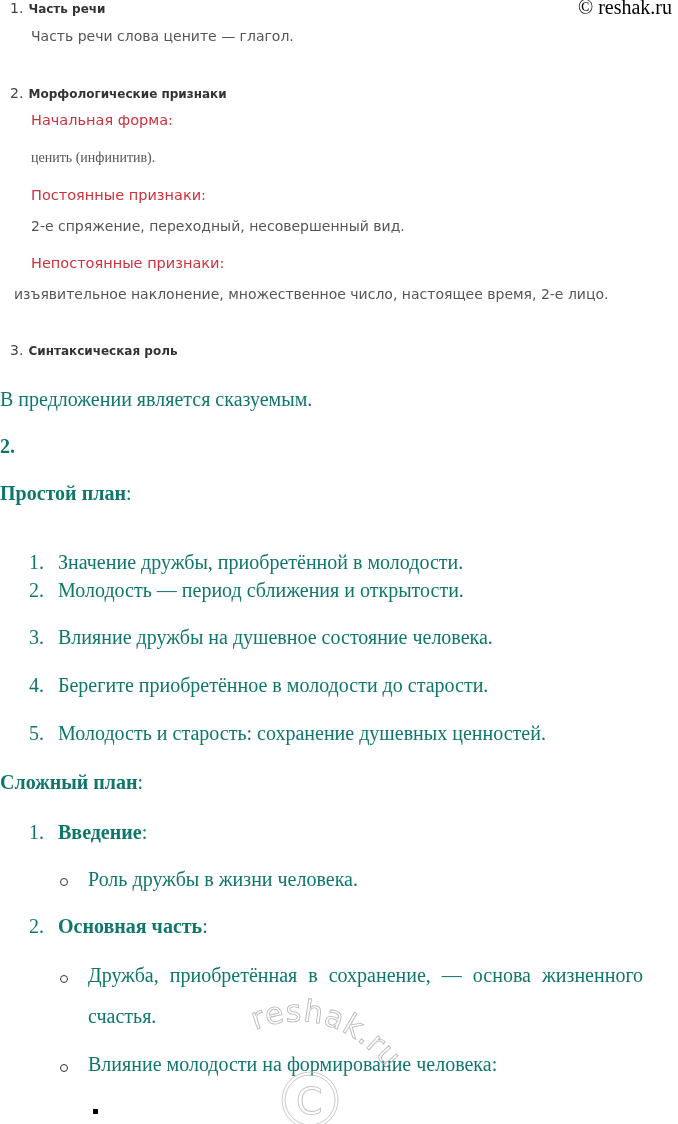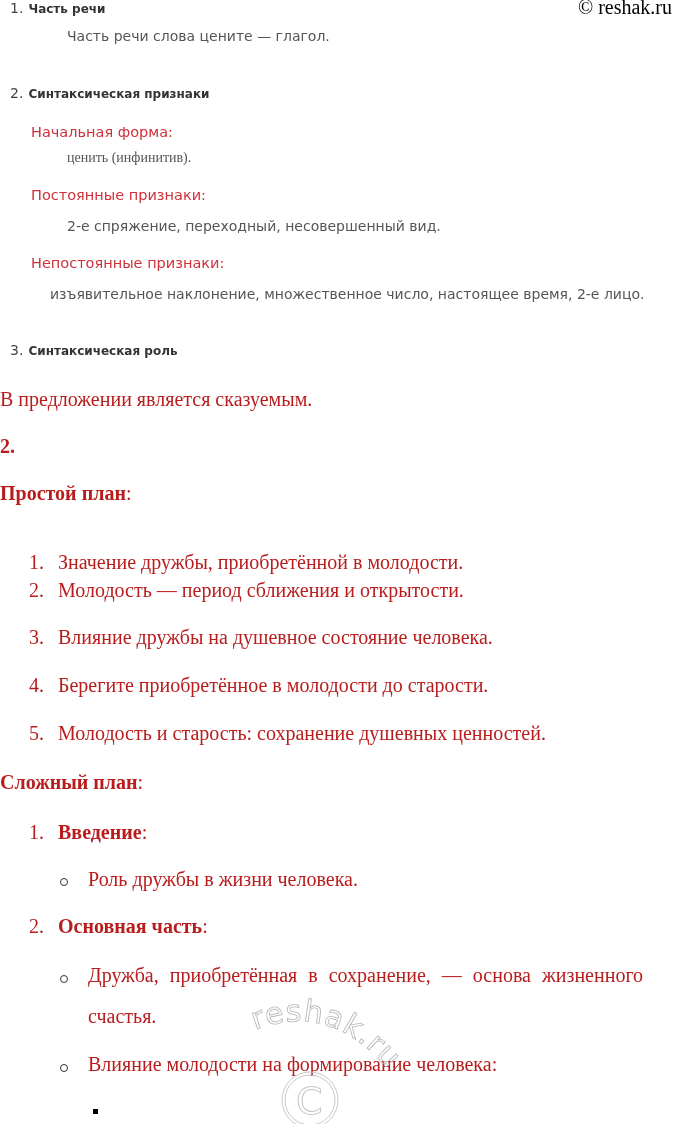--- a/index.html
+++ b/index.html
@@ -6,27 +6,27 @@
   body { width: 678px; height: 1124px; position: relative; overflow: hidden; }
 
   .sans { font-family: "DejaVu Sans", "Liberation Sans", sans-serif; }
   .serif { font-family: "Liberation Serif", "DejaVu Serif", serif; }
 
   .abs { position: absolute; white-space: nowrap; }
 
   
   .sec-num { font-size: 14px; color: #444; }
   .sec-title { font-size: 12px; font-weight: bold; color: #333; }
-  .gray-text { font-size: 14px; color: #555; margin-left: 36px; }
+  .gray-text { font-size: 14px; color: #555; }
   .red-label { font-size: 14.5px; color: #d0303a; }
 
   .copyright { font-size: 20px; color: #000; }
 
   
-  .serif-text { font-size: 20px; color: #b91c1c; }
+  .serif-text { font-size: 20px; color: #0f766e; }
   .bold { font-weight: bold; }
 
   .bullet-circle {
     position: absolute; width: 6px; height: 6px; border: 1px solid #333;
     border-radius: 50%;
   }
   .bullet-square {
     position: absolute; width: 5px; height: 5px; background: #000;
   }
 
@@ -41,24 +41,24 @@
 <div class="abs serif copyright" style="right:6px; top:-4px;">© reshak.ru</div>
 
 <div class="abs sans" style="left:10px; top:-2px;">
   <span class="sec-num">1.</span>
   <span class="sec-title">Часть речи</span>
 </div>
 <div class="abs sans gray-text" style="left:31px; top:28px;">Часть речи слова цените — глагол.</div>
 
 <div class="abs sans" style="left:10px; top:83px;">
   <span class="sec-num">2.</span>
-  <span class="sec-title">Синтаксическая признаки</span>
+  <span class="sec-title">Морфологические признаки</span>
 </div>
 
-<div class="abs sans red-label" style="left:31px; top:124px;">Начальная форма:</div>
+<div class="abs sans red-label" style="left:31px; top:112px;">Начальная форма:</div>
 <div class="abs sans gray-text" style="left:31px; top:150px;font-family:Liberation Serif, serif;">ценить (инфинитив).</div>
 
 <div class="abs sans red-label" style="left:31px; top:187px;">Постоянные признаки:</div>
 <div class="abs sans gray-text" style="left:31px; top:218px;">2-е спряжение, переходный, несовершенный вид.</div>
 
 <div class="abs sans red-label" style="left:31px; top:255px;">Непостоянные признаки:</div>
 <div class="abs sans gray-text" style="left:14px; top:286px;">изъявительное наклонение, множественное число, настоящее время, 2-е лицо.</div>
 
 <div class="abs sans" style="left:10px; top:340px;text-align:right;">
   <span class="sec-num">3.</span>

